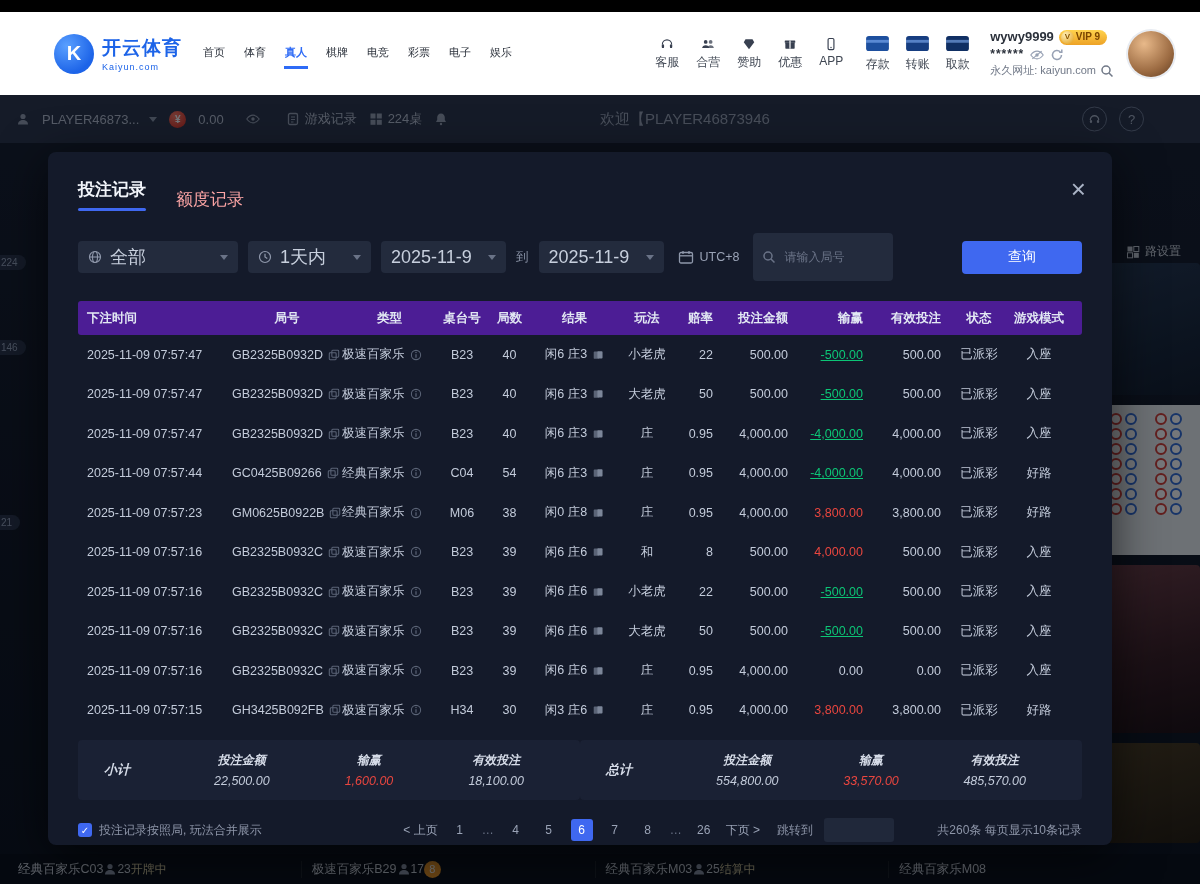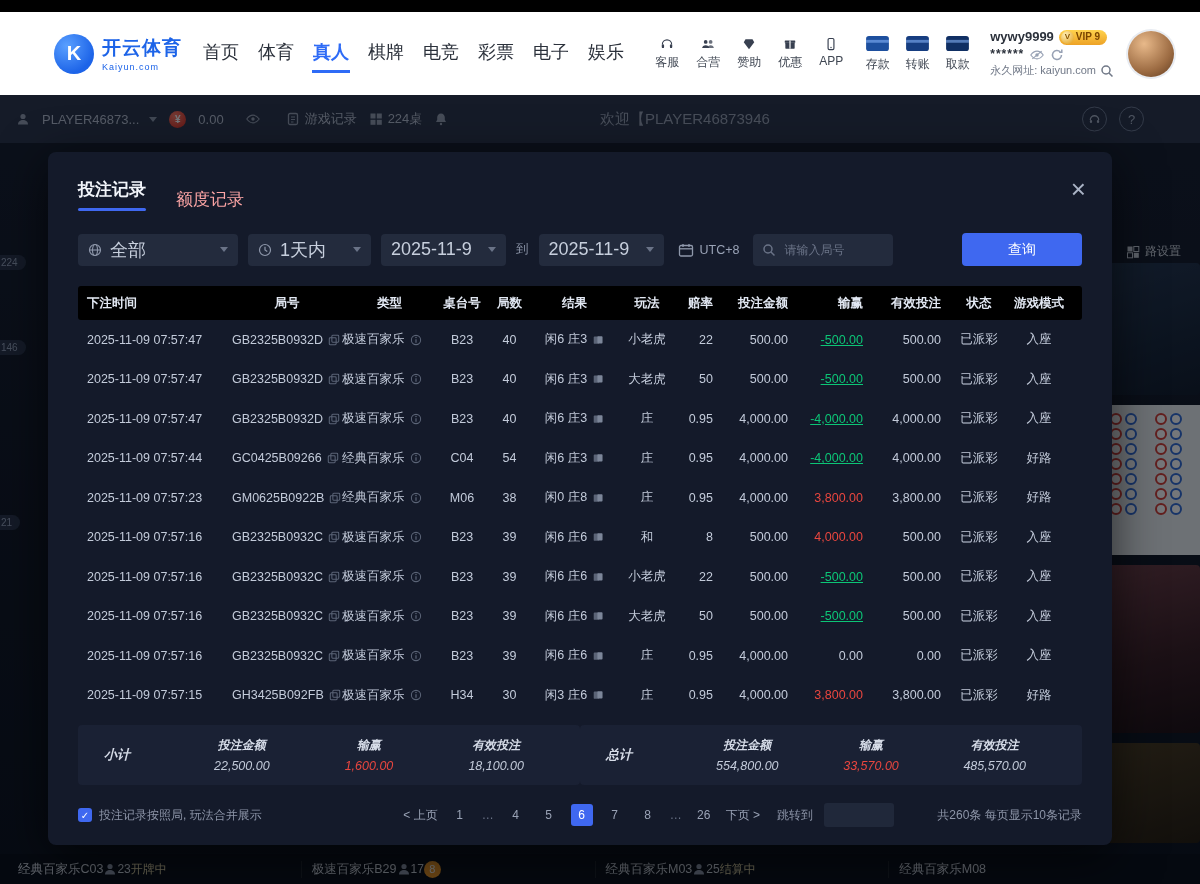--- a/index.html
+++ b/index.html
@@ -8,21 +8,21 @@
   
   .top-strip{height:12px;background:#000;}
   
   .hdr{height:83px;background:#fff;display:flex;align-items:center;padding:0 26px 0 54px;box-sizing:border-box;position:relative;z-index:10;}
   .logo{display:flex;align-items:center;gap:8px;cursor:pointer;}
   .logo-mark{width:40px;height:40px;border-radius:50%;background:radial-gradient(circle at 32% 30%,#5aa0ff,#1d64e8 70%);
              color:#fff;font-weight:bold;font-size:20px;display:flex;align-items:center;justify-content:center;}
   .brand{color:#1d64e8;font-size:19px;font-weight:bold;letter-spacing:1px;}
   .domain{color:#1d64e8;font-size:9px;letter-spacing:1px;margin-top:1px;}
   .nav{display:flex;gap:17px;margin-left:20px;}
-  .nav-item{font-size:18px;color:#2b313b;padding:6px 1px;cursor:pointer;white-space:nowrap;}
+  .nav-item{font-size:11px;color:#2b313b;padding:6px 1px;cursor:pointer;white-space:nowrap;}
   .nav-item.active{color:#2e6bf6;font-weight:bold;border-bottom:3px solid #2e6bf6;}
   .quick{display:flex;gap:17px;margin-left:auto;}
   .q-item{display:flex;flex-direction:column;align-items:center;gap:3px;cursor:pointer;}
   .q-item svg{width:21px;height:21px;}
   .q-label{font-size:12px;color:#3f4652;}
   .wallet{display:flex;gap:15px;margin-left:22px;}
   .user{margin-left:20px;line-height:1.25;}
   .u-line1{display:flex;align-items:center;gap:5px;}
   .u-name{font-size:13px;font-weight:bold;color:#2b313b;}
   .vip-badge{display:flex;align-items:center;gap:2px;background:linear-gradient(#ffd34d,#eda226);
@@ -80,32 +80,32 @@
   .close-btn{position:absolute;right:26px;top:24px;font-size:26px;color:#aab3c5;cursor:pointer;line-height:1;}
   
   .filters{display:flex;align-items:center;gap:10px;margin-top:22px;}
   .select{height:32px;background:#232b3d;border-radius:4px;display:flex;align-items:center;gap:8px;padding:0 10px;
           box-sizing:border-box;cursor:pointer;color:#c7cfdd;font-size:18px;}
   .select .f-text{flex:1;}
   .caret{width:0;height:0;border-left:4.5px solid transparent;border-right:4.5px solid transparent;border-top:5px solid #6a7387;}
   .w160{width:160px}.w135{width:123px}.w125{width:125px}
   .to-label{color:#8a93a6;font-size:12.5px;}
   .utc{display:flex;align-items:center;gap:6px;color:#9aa3b6;font-size:12.5px;cursor:pointer;padding:0 4px;}
-  .search{height:32px;width:140px;background:#232b3d;border-radius:4px;display:flex;align-items:center;gap:6px;
+  .search{height:48px;width:140px;background:#232b3d;border-radius:4px;display:flex;align-items:center;gap:6px;
           padding:0 9px;box-sizing:border-box;}
   .search input{background:transparent;border:none;outline:none;color:#c7cfdd;font-size:12px;width:100%;
                 font-family:inherit;}
   .search input::placeholder{color:#6a7387;}
   .query-btn{margin-left:auto;width:120px;height:33px;background:#3f68f0;border:none;border-radius:4px;color:#fff;
              font-size:14px;cursor:pointer;font-family:inherit;}
   
   .table{margin-top:20px;}
   .trow{display:grid;grid-template-columns:145px 110px 95px 50px 45px 85px 60px 48px 75px 75px 78px 52px 68px;
         align-items:center;height:39.5px;padding:0 9px;}
-  .thead{background:#000000;height:34px;border-radius:3px;}
+  .thead{background:#4c1d95;height:34px;border-radius:3px;}
   .tcell{font-size:12.5px;color:#c3cbda;display:flex;align-items:center;justify-content:center;gap:5px;min-width:0;}
   .tcell.left{justify-content:flex-start;}
   .tcell.right{justify-content:flex-end;padding-right:12px;}
   .th{font-weight:bold;color:#e2e8f3;}
   .tcell.green{color:#0cc576;text-decoration:underline;}
   .tcell.red{color:#e9463f;}
   .row-icon{display:inline-flex;cursor:pointer;}
   .row-icon svg{width:12px;height:12px;}
   
   .summary{display:flex;margin-top:10px;font-style:italic;}

